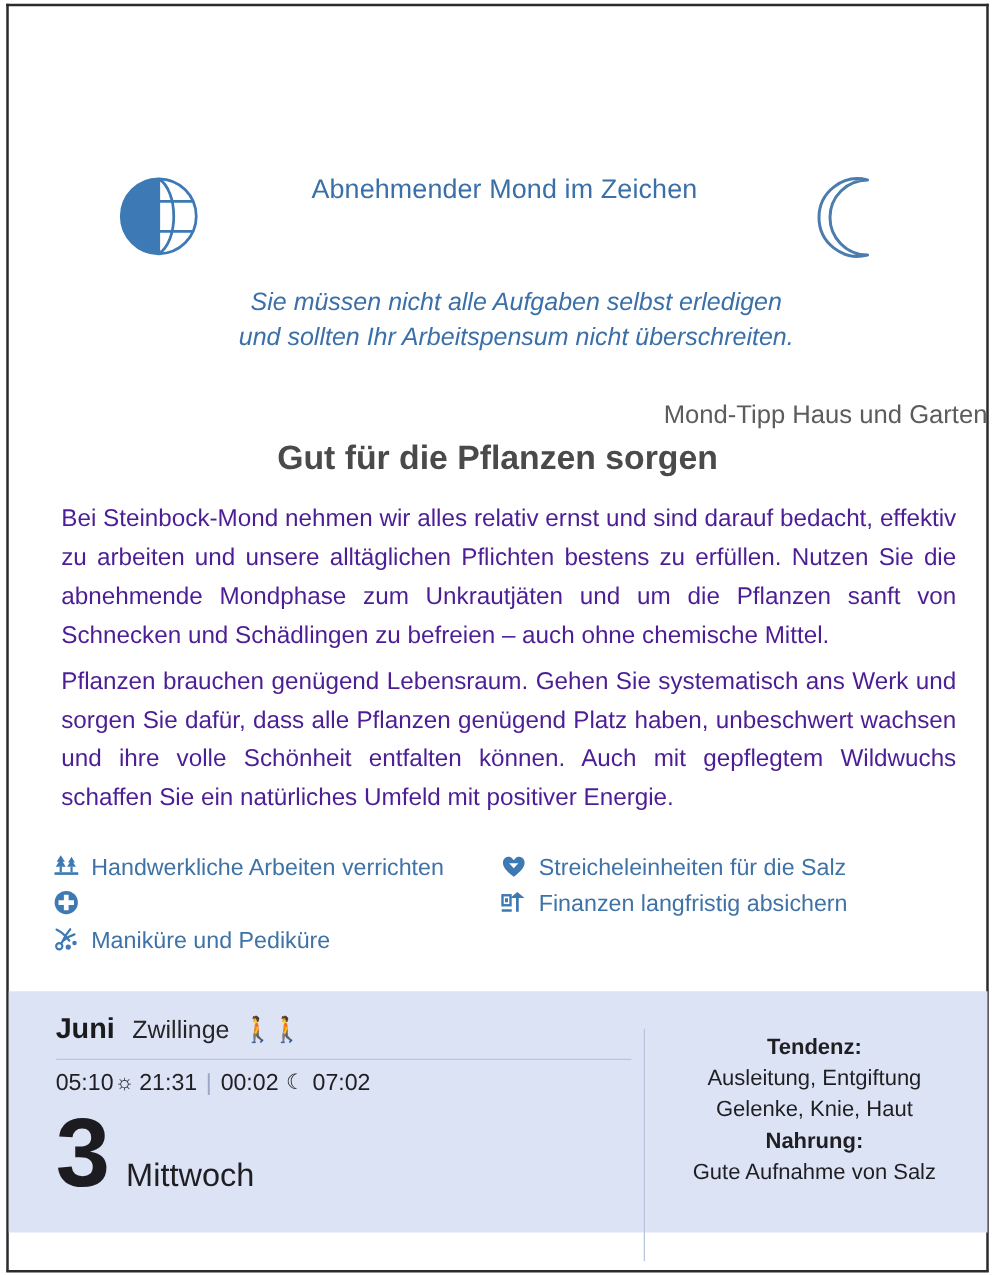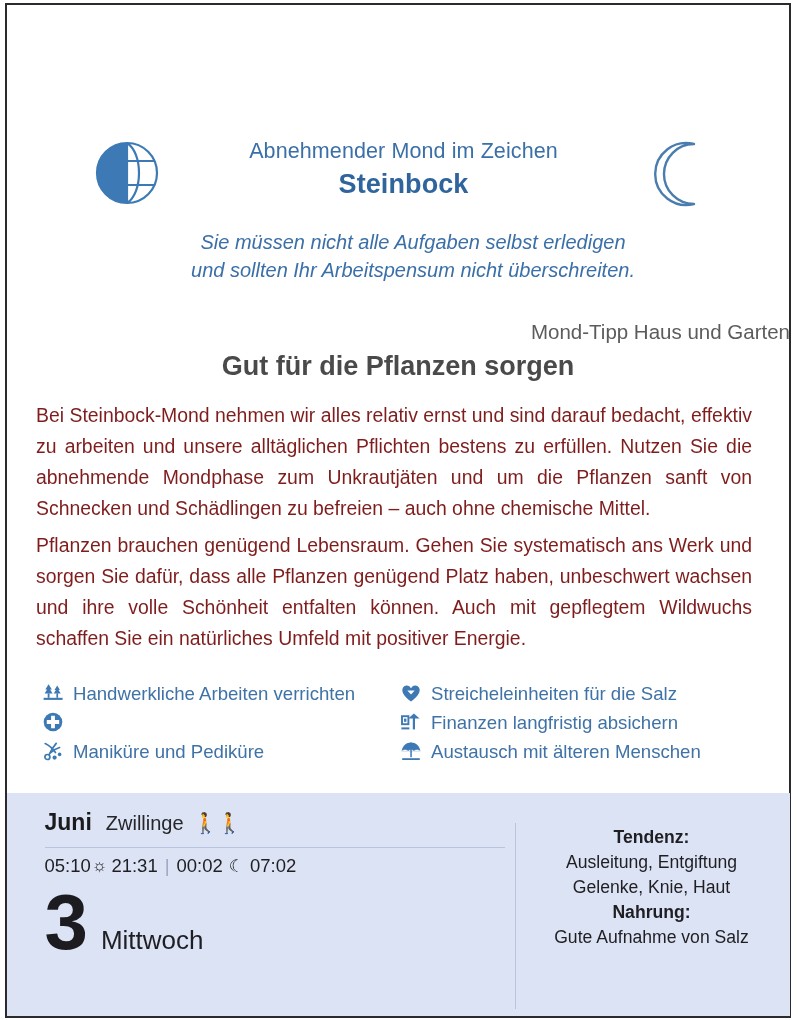--- a/index.html
+++ b/index.html
@@ -105,23 +105,23 @@
     width: 784px;
     text-align: center;
     color: #4a4a4a;
     font-size: 27px;
     font-weight: bold;
     line-height: 36px;
   }
 
   .body-copy {
     position: absolute;
-    left: 36px;
+    left: 49px;
     width: 716px;
-    color: #7f1d1d;
+    color: #4c1d95;
     font-size: 19.4px;
     line-height: 31px;
     text-align: justify;
   }
   .para-1 { top: 400px; }
   .para-2 { top: 530px; }
 
   
   .lists {
     position: absolute;
@@ -152,21 +152,21 @@
     line-height: 24px;
     white-space: nowrap;
   }
 
   
   .panel {
     position: absolute;
     left: 6.5px;
     top: 793px;
     width: 783px;
-    height: 223px;
+    height: 193px;
     background: #dce3f4;
   }
   .panel-left {
     position: absolute;
     left: 38px;
     top: 16px;
     width: 460px;
   }
   .month-row {
     display: flex;
@@ -274,21 +274,20 @@
           <line x1="33" y1="3" x2="33" y2="63"></line>
           <path d="M33 3 c 16 10 16 50 0 60"></path>
           <path d="M6 21 h54"></path>
           <path d="M6 45 h54"></path>
         </g>
       </svg>
     </div>
 
     <div class="header-text">
       <div class="sign-line">Abnehmender Mond im Zeichen</div>
-      <div class="sign-name">Steinbock</div>
     </div>
 
     <div class="moon-icon-right">
       <svg viewBox="0 0 72 72" width="72" height="72">
         <path d="M50 6 A31 31 0 1 0 50 66 A25 25 0 1 1 50 6 Z" fill="none" stroke="#4a7cae" stroke-width="2.4" stroke-linejoin="round"></path>
       </svg>
     </div>
   </div>
 
   <div class="motto">
@@ -364,31 +363,20 @@
             <rect x="2.0" y="5.2" width="6.4" height="8.0" fill="none" stroke="#3d79b3" stroke-width="1.9"></rect>
             <rect x="4.0" y="7.6" width="2.4" height="3.2" fill="#3d79b3"></rect>
             <rect x="1.4" y="16.4" width="8.0" height="2.0" fill="#3d79b3"></rect>
             <rect x="12.8" y="6.4" width="2.2" height="12.0" fill="#3d79b3"></rect>
             <path d="M13.9 2.6 L19.6 7.4 H8.2 Z" fill="#3d79b3"></path>
           </svg>
         </span>
         <span class="lbl">Finanzen langfristig absichern</span>
       </div>
 
-      <div class="list-item">
-        <span class="ic">
-          <svg viewBox="0 0 22 22" width="22" height="22">
-            <path d="M1.6 11.2 C2.4 5.6 6.4 2.4 11 2.4 C15.6 2.4 19.6 5.6 20.4 11.2 Z" fill="#3d79b3"></path>
-            <path d="M1.6 11.2 C4.2 9.6 6.0 9.6 8.2 11.2 C9.6 9.6 12.4 9.6 13.8 11.2 C16.0 9.6 17.8 9.6 20.4 11.2" fill="#ffffff" stroke="#ffffff" stroke-width="0.6"></path>
-            <rect x="10.3" y="2.6" width="1.5" height="14.6" fill="#3d79b3"></rect>
-            <rect x="2.2" y="18.2" width="17.6" height="1.8" fill="#3d79b3"></rect>
-          </svg>
-        </span>
-        <span class="lbl">Austausch mit älteren Menschen</span>
-      </div>
 
     </div>
   </div>
 
   <div class="panel">
 
     <div class="panel-left">
 
       <div class="month-row">
         <span class="month-name">Juni</span>

